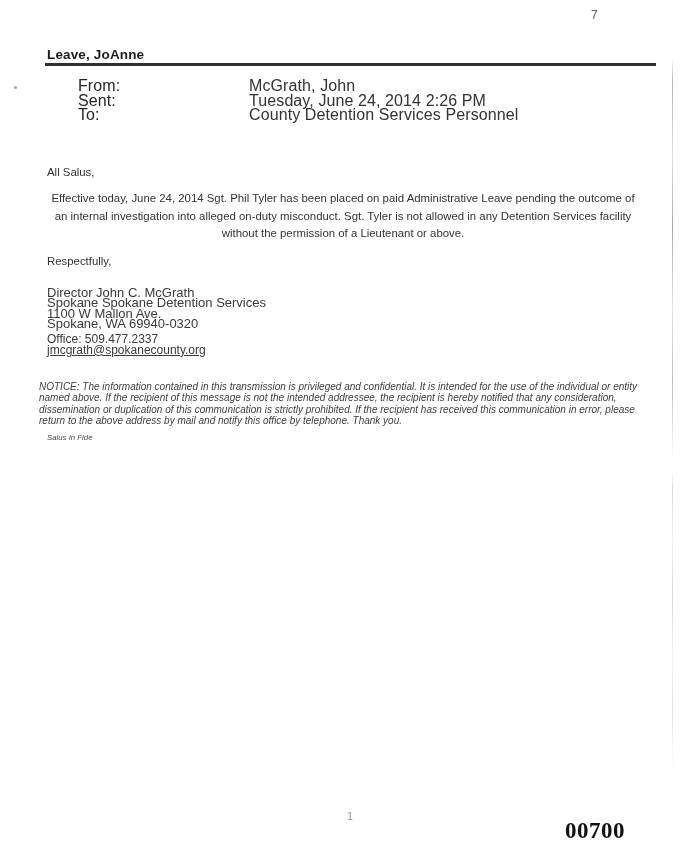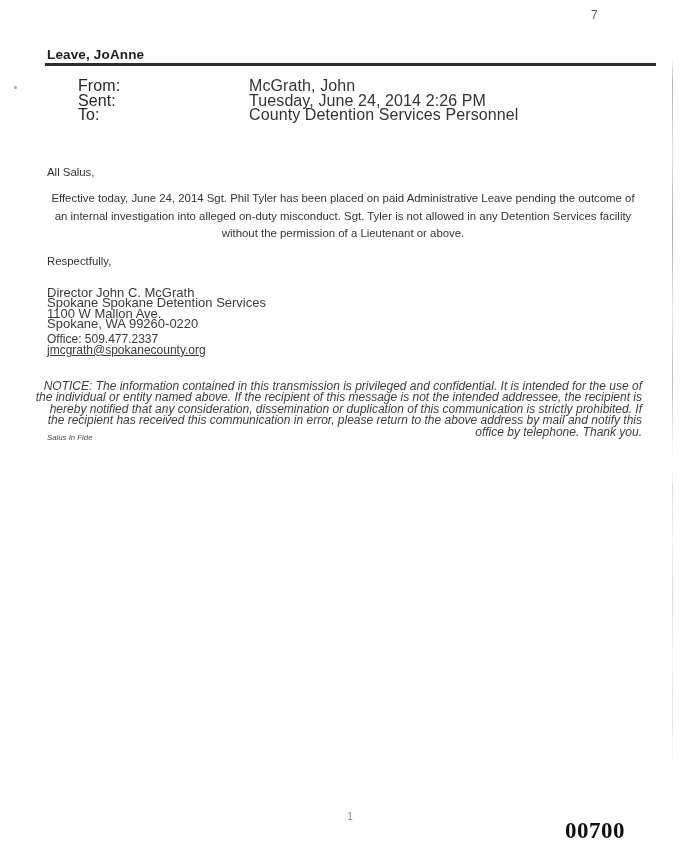--- a/index.html
+++ b/index.html
@@ -162,28 +162,28 @@
     color: #3a3a3a;
   }
   .email-link {
     text-decoration: underline;
     color: #3a3a3a;
   }
 
   
   .notice {
     position: absolute;
-    left: 33px;
+    left: 39px;
     top: 381px;
     width: 609px;
-    font-size: 12px;
+    font-size: 10px;
     line-height: 11.4px;
     font-style: italic;
     color: #3d3d3d;
-    text-align: right;
+    text-align: left;
   }
   .motto {
     position: absolute;
     left: 47px;
     top: 433px;
     font-size: 7.8px;
     font-style: italic;
     color: #4a4a4a;
   }
 
@@ -243,21 +243,21 @@
   <div class="salutation">All Salus,</div>
 
   <div class="body-para">Effective today, June 24, 2014 Sgt. Phil Tyler has been placed on paid Administrative Leave pending the outcome of an internal investigation into alleged on-duty misconduct.  Sgt. Tyler is not allowed in any Detention Services facility without the permission of a Lieutenant or above.</div>
 
   <div class="closing">Respectfully,</div>
 
   <div class="signature">
     <div>Director John C. McGrath</div>
     <div>Spokane Spokane Detention Services</div>
     <div>1100 W Mallon Ave.</div>
-    <div>Spokane, WA 99260-0220</div>
+    <div>Spokane, WA 69940-0320</div>
   </div>
 
   <div class="contact">
     <div>Office: 509.477.2337</div>
     <div class="email-link">jmcgrath@spokanecounty.org</div>
   </div>
 
   <div class="notice">NOTICE:  The information contained in this transmission is privileged and confidential.  It is intended for the use of the individual or entity named above.  If the recipient of this message is not the intended addressee, the recipient is hereby notified that any consideration, dissemination or duplication of this communication is strictly prohibited.  If the recipient has received this communication in error, please return to the above address by mail and notify this office by telephone.  Thank you.</div>
 
   <div class="motto">Salus In Fide</div>

